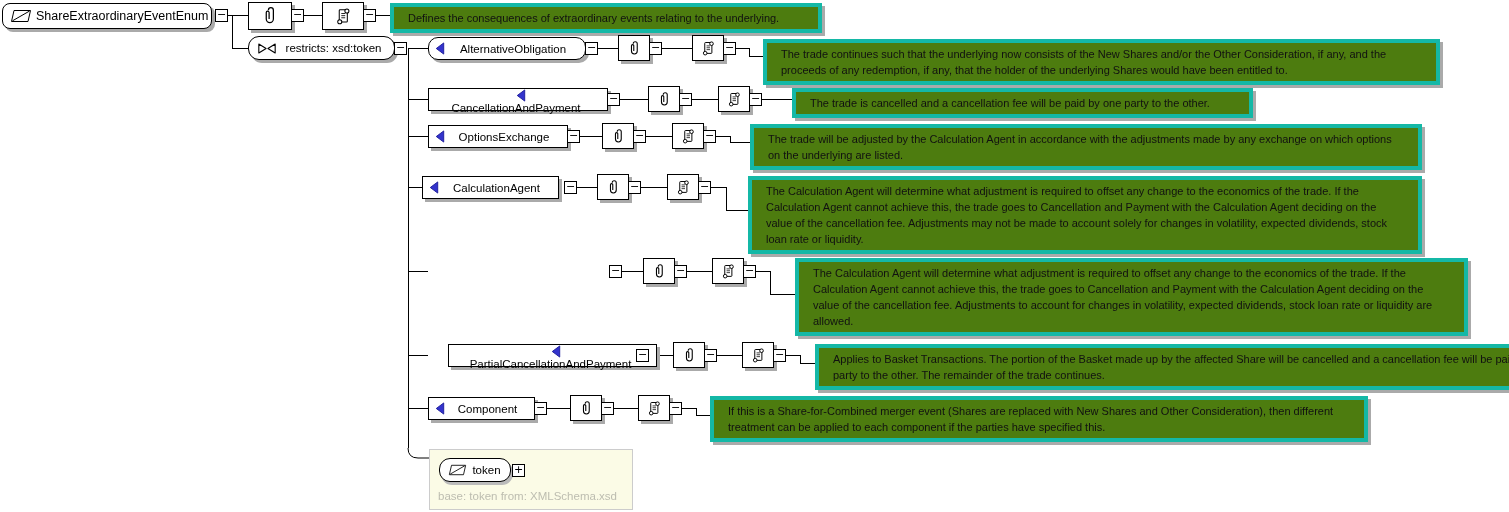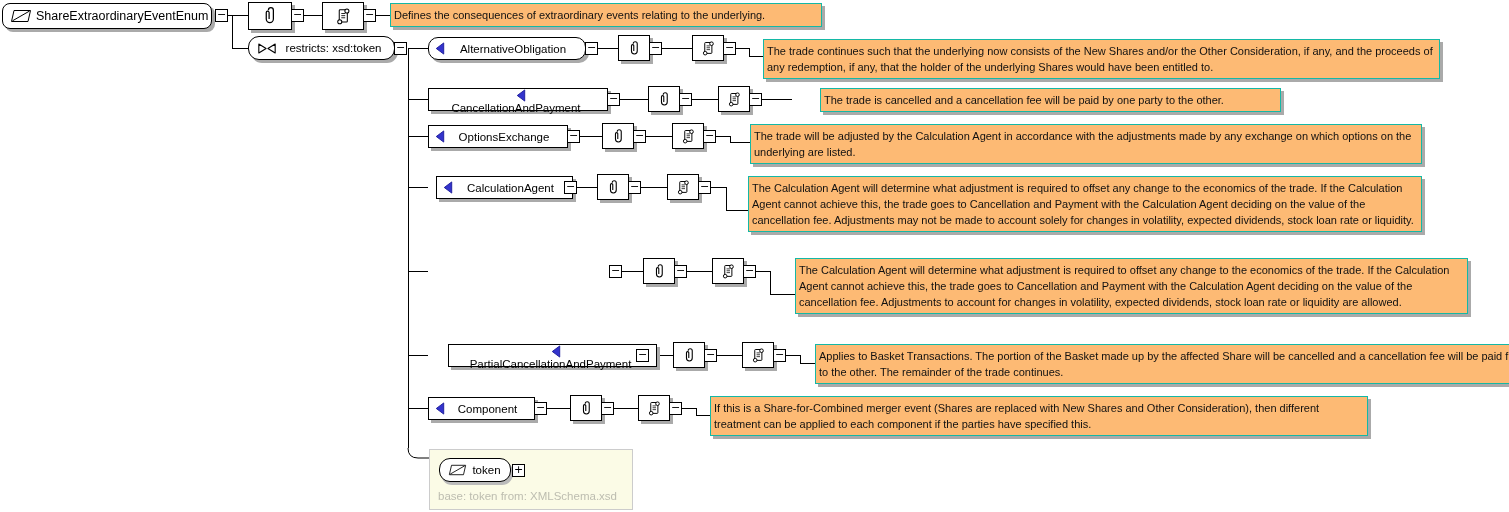--- a/index.html
+++ b/index.html
@@ -24,22 +24,22 @@
     border:1px solid #000;display:flex;align-items:center;justify-content:center;
     box-shadow:3px 3px 0 #aaa;
   }
   .icon-box.big{width:44px;height:28px;}
   .expander{
     position:absolute;box-sizing:border-box;width:13px;height:13px;background:#fff;
     border:1px solid #000;font-size:11px;line-height:10px;text-align:center;
     font-family:"DejaVu Sans",sans-serif;cursor:pointer;z-index:3;
   }
   .annot{
-    position:absolute;box-sizing:border-box;background:#fdba74;border:1px solid #14b8a6;
-    box-shadow:3px 3px 0 #aaa;font-size:11px;line-height:16px;padding:3px 3px;
+    position:absolute;box-sizing:border-box;background:#4d7c0f;border:4px solid #14b8a6;
+    box-shadow:3px 3px 0 #aaa;font-size:11px;line-height:16px;padding:3px 14px;
     color:#111;
   }
   .basepanel{
     position:absolute;box-sizing:border-box;background:#fbfbe6;border:1px solid #ccc;
   }
   .basenote{
     position:absolute;font-size:11.5px;color:#bdbdb0;white-space:nowrap;
   }
 </style>
 </head>
@@ -157,21 +157,21 @@
           <circle cx="5.6" cy="17.2" r="2.4"></circle>
         </g>
         <g stroke="#000">
           <line x1="7.4" y1="7.5" x2="12" y2="7.5"></line>
           <line x1="7.4" y1="10" x2="12" y2="10"></line>
           <line x1="7.4" y1="12.5" x2="12" y2="12.5"></line>
         </g>
       </svg>
   </div>
   <div class="expander" style="left:749px;top:93px;"><span>−</span></div>
-  <div class="annot" style="left:792px;top:88px;width:461px;white-space:nowrap;margin-left:28px;">The trade is cancelled and a cancellation fee will be paid by one party to the other.</div>
+  <div class="annot" style="left:792px;top:88px;width:461px;white-space:nowrap;">The trade is cancelled and a cancellation fee will be paid by one party to the other.</div>
 
   <div class="node" style="left:428px;top:125px;width:140px;">
     <svg class="enum-tri" width="10" height="13" viewBox="0 0 10 14">
         <path d="M9 1 V13 L1 7 Z" fill="#3333cc" stroke="#1a1a99"></path>
       </svg>
     <span class="lbl">OptionsExchange</span>
   </div>
   <div class="expander" style="left:567px;top:130px;"><span>−</span></div>
   <div class="icon-box" style="left:602px;top:123px;">
     <svg width="13" height="19" viewBox="0 0 18 22">
@@ -189,21 +189,21 @@
         <g stroke="#000">
           <line x1="7.4" y1="7.5" x2="12" y2="7.5"></line>
           <line x1="7.4" y1="10" x2="12" y2="10"></line>
           <line x1="7.4" y1="12.5" x2="12" y2="12.5"></line>
         </g>
       </svg>
   </div>
   <div class="expander" style="left:703px;top:130px;"><span>−</span></div>
   <div class="annot" style="left:750px;top:124px;width:672px;">The trade will be adjusted by the Calculation Agent in accordance with the adjustments made by any exchange on which options on the underlying are listed.</div>
 
-  <div class="node" style="left:436px;top:176px;width:137px;justify-content:flex-end;">
+  <div class="node" style="left:422px;top:176px;width:137px;justify-content:flex-end;">
     <svg class="enum-tri" width="10" height="13" viewBox="0 0 10 14">
         <path d="M9 1 V13 L1 7 Z" fill="#3333cc" stroke="#1a1a99"></path>
       </svg>
     <span class="lbl">CalculationAgent</span>
   </div>
   <div class="expander" style="left:564px;top:181px;"><span>−</span></div>
   <div class="icon-box" style="left:597px;top:174px;">
     <svg width="13" height="19" viewBox="0 0 18 22">
         <path d="M7.2 4.5 a2.8 2.8 0 0 1 5.6 0 v10 a4 4 0 0 1 -8 0 V7.2 a1.6 1.6 0 0 1 3.2 0 v7.3" fill="none" stroke="#000" stroke-width="1.5"></path>
       </svg>

